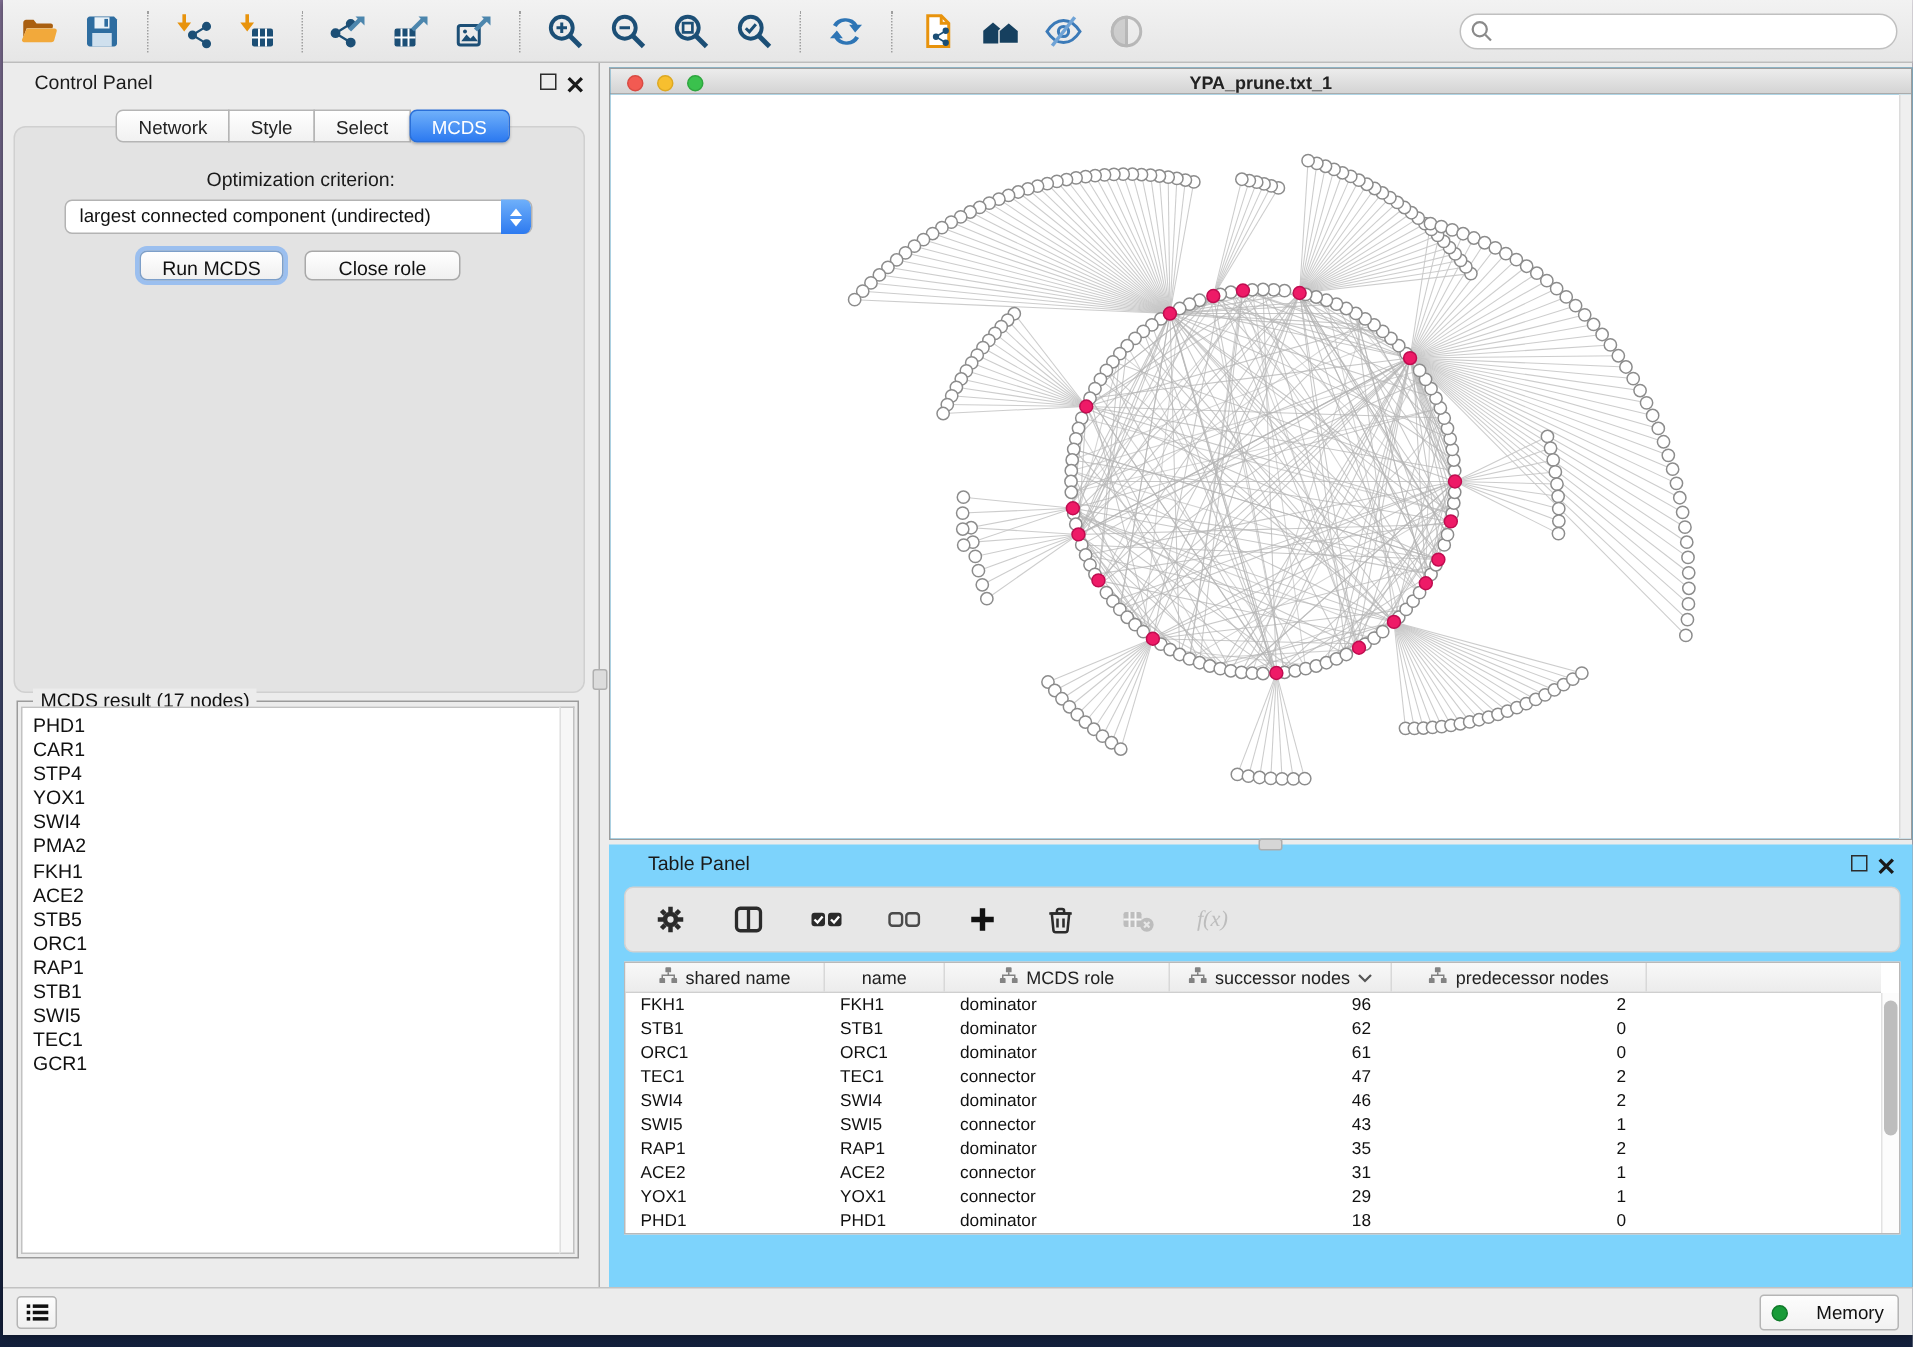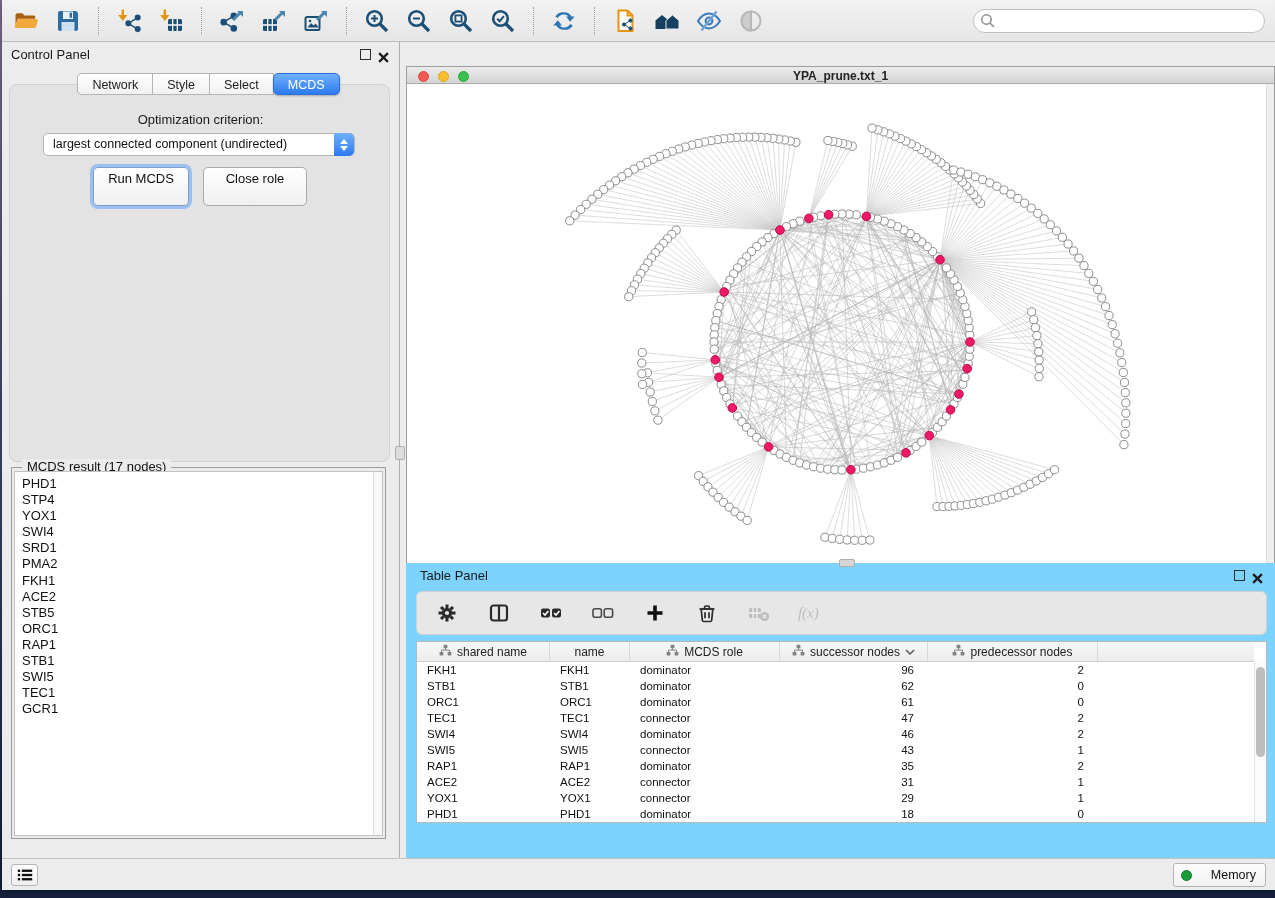--- a/index.html
+++ b/index.html
@@ -12,54 +12,54 @@
   .tb-btn{width:28px;height:28px;display:flex;align-items:center;justify-content:center;border-radius:4px;}
   .tb-btn svg{display:block;}
   .tb-btn.disabled{opacity:.55;}
   .tb-sep{width:0;height:28px;border-left:1px dotted #9f9f9f;margin:0 2px;}
   #search-wrap{margin-left:auto;position:relative;width:292px;height:24px;}
   #search-wrap input{width:100%;height:100%;border:1px solid #c0c0c0;border-radius:12px;background:#fff;
     padding:0 8px 0 26px;font-size:12px;outline:none;color:#333;}
   #search-wrap .mag{position:absolute;left:7px;top:4px;}
   
   #control-panel{position:absolute;left:0;top:42px;width:398px;bottom:32px;background:#ececec;border-right:1px solid #aeaeae;}
-  .panel-header{position:relative;height:25px;}
+  .panel-header{position:relative;height:25px;margin-left:12px;}
   .panel-title{position:absolute;left:9px;top:5px;font-size:13px;color:#1a1a1a;}
   .win-float{position:absolute;top:7px;width:11px;height:11px;border:1.5px solid #2c2c2c;background:transparent;}
   .win-close{position:absolute;top:7px;width:11px;height:11px;}
   #cp-float{right:28px;} #cp-close{right:10px;}
   #cp-tabs{position:absolute;left:0;right:0;top:31px;display:flex;justify-content:center;z-index:3;}
   .seg{height:22px;line-height:22px;padding:0 14px;font-size:12.5px;color:#222;background:linear-gradient(#ffffff,#f1f1f1);
     border:1px solid #b5b5b5;margin-left:-1px;text-align:center;}
   .seg.first{border-top-left-radius:5px;border-bottom-left-radius:5px;margin-left:16px;}
   .seg.last{border-top-right-radius:5px;border-bottom-right-radius:5px;}
   .seg.selected{background:linear-gradient(#6fb0fa,#2d7af0);border:1px solid #2a6fd8;color:#fff;border-radius:5px;
     box-shadow:0 1px 2px rgba(0,0,0,.25);}
   #cp-box{position:absolute;left:7px;right:9px;top:42px;height:378px;background:#e3e3e3;border:1px solid #d0d0d0;border-radius:8px;}
   #opt-label{position:absolute;left:0;right:0;top:70px;text-align:center;font-size:13px;color:#1a1a1a;}
   #opt-select{position:absolute;left:41px;top:91px;width:312px;height:23px;background:#fff;border:1px solid #b3b3b3;
     border-radius:5px;font-size:12.5px;color:#111;line-height:21px;padding-left:9px;}
   #opt-select .stepper{position:absolute;right:0;top:-1px;bottom:-1px;width:20px;border-radius:0 5px 5px 0;
     background:linear-gradient(#6fb0fa,#2d7af0);display:flex;flex-direction:column;align-items:center;justify-content:center;gap:2px;}
   .arr-up{width:0;height:0;border-left:4px solid transparent;border-right:4px solid transparent;border-bottom:5px solid #fff;}
   .arr-dn{width:0;height:0;border-left:4px solid transparent;border-right:4px solid transparent;border-top:5px solid #fff;}
-  .mac-btn{position:absolute;top:125px;height:39px;background:linear-gradient(#ffffff,#f0f0f0);border:1px solid #a9a9a9;
+  .mac-btn{position:absolute;top:125px;height:20px;background:linear-gradient(#ffffff,#f0f0f0);border:1px solid #a9a9a9;
     border-radius:5px;font-size:13px;color:#111;text-align:center;line-height:21px;}
   #btn-run{left:91px;width:96px;box-shadow:0 0 0 3px rgba(106,166,246,.6);border-color:#7d9fc9;}
   #btn-close{left:201px;width:104px;}
   #mcds-group{position:absolute;left:9px;right:13px;top:425px;height:372px;border:1px solid #9b9b9b;}
   #mcds-legend{position:absolute;top:-9px;left:10px;background:#ececec;padding:0 5px;font-size:13px;color:#111;}
   #mcds-list{position:absolute;left:2px;right:2px;top:3px;bottom:2px;background:#fff;border:1px solid #c2c2c2;
     overflow:hidden;padding:4px 0 0 7px;}
   .mcds-item{font-size:13px;line-height:16.1px;color:#111;}
   #mcds-track{position:absolute;right:2px;top:3px;bottom:2px;width:10px;background:#f7f7f7;border-left:1px solid #e0e0e0;border-top:1px solid #c2c2c2;border-bottom:1px solid #c2c2c2;border-right:1px solid #c2c2c2;}
   #cp-splitter{position:absolute;right:-6px;top:404px;width:10px;height:14px;background:#dcdcdc;border:1px solid #b0b0b0;border-radius:2px;z-index:6;}
   
   #right-area{position:absolute;left:400px;top:42px;right:0;bottom:32px;}
-  #network-frame{position:absolute;left:4px;right:0;top:3px;height:515px;border:1px solid #9d9d9d;background:#0ea5e9;margin-top:21px;}
+  #network-frame{position:absolute;left:4px;right:0;top:3px;height:515px;border:1px solid #9d9d9d;background:#0ea5e9;}
   #net-titlebar{position:absolute;left:0;right:0;top:0;height:17px;background:linear-gradient(#ececec,#d4d4d4);
     border-bottom:1px solid #ababab;}
   .traffic{position:absolute;top:3.5px;width:11px;height:11px;border-radius:50%;}
   #tl-red{left:11px;background:#f25a52;border:1px solid #d94a42;}
   #tl-yellow{left:31px;background:#f7bf2f;border:1px solid #dda821;}
   #tl-green{left:51px;background:#3ac14d;border:1px solid #2da63e;}
   #net-title{position:absolute;left:0;right:0;top:1.5px;text-align:center;font-size:12px;font-weight:bold;color:#222;}
   #net-canvas{position:absolute;left:0;right:0;top:17px;bottom:0;background:#fff;overflow:hidden;}
   #net-canvas svg{position:absolute;left:0;top:0;}
   #net-vtrack{position:absolute;right:0;top:17px;bottom:0;width:8px;background:#efefef;border-left:1px solid #dcdcdc;}
@@ -281,24 +281,24 @@
           <span class="arr-up"></span>
           <span class="arr-dn"></span>
         </span>
     </div>
     <div class="mac-btn" id="btn-run">Run MCDS</div>
     <div class="mac-btn" id="btn-close">Close role</div>
     <div id="mcds-group">
       <span id="mcds-legend">MCDS result (17 nodes)</span>
       <div id="mcds-list">
           <div class="mcds-item">PHD1</div>
+          <div class="mcds-item">CAR1</div>
           <div class="mcds-item">STP4</div>
           <div class="mcds-item">YOX1</div>
           <div class="mcds-item">SWI4</div>
-          <div class="mcds-item">SRD1</div>
           <div class="mcds-item">PMA2</div>
           <div class="mcds-item">FKH1</div>
           <div class="mcds-item">ACE2</div>
           <div class="mcds-item">STB5</div>
           <div class="mcds-item">ORC1</div>
           <div class="mcds-item">RAP1</div>
           <div class="mcds-item">STB1</div>
           <div class="mcds-item">SWI5</div>
           <div class="mcds-item">TEC1</div>
           <div class="mcds-item">GCR1</div>

